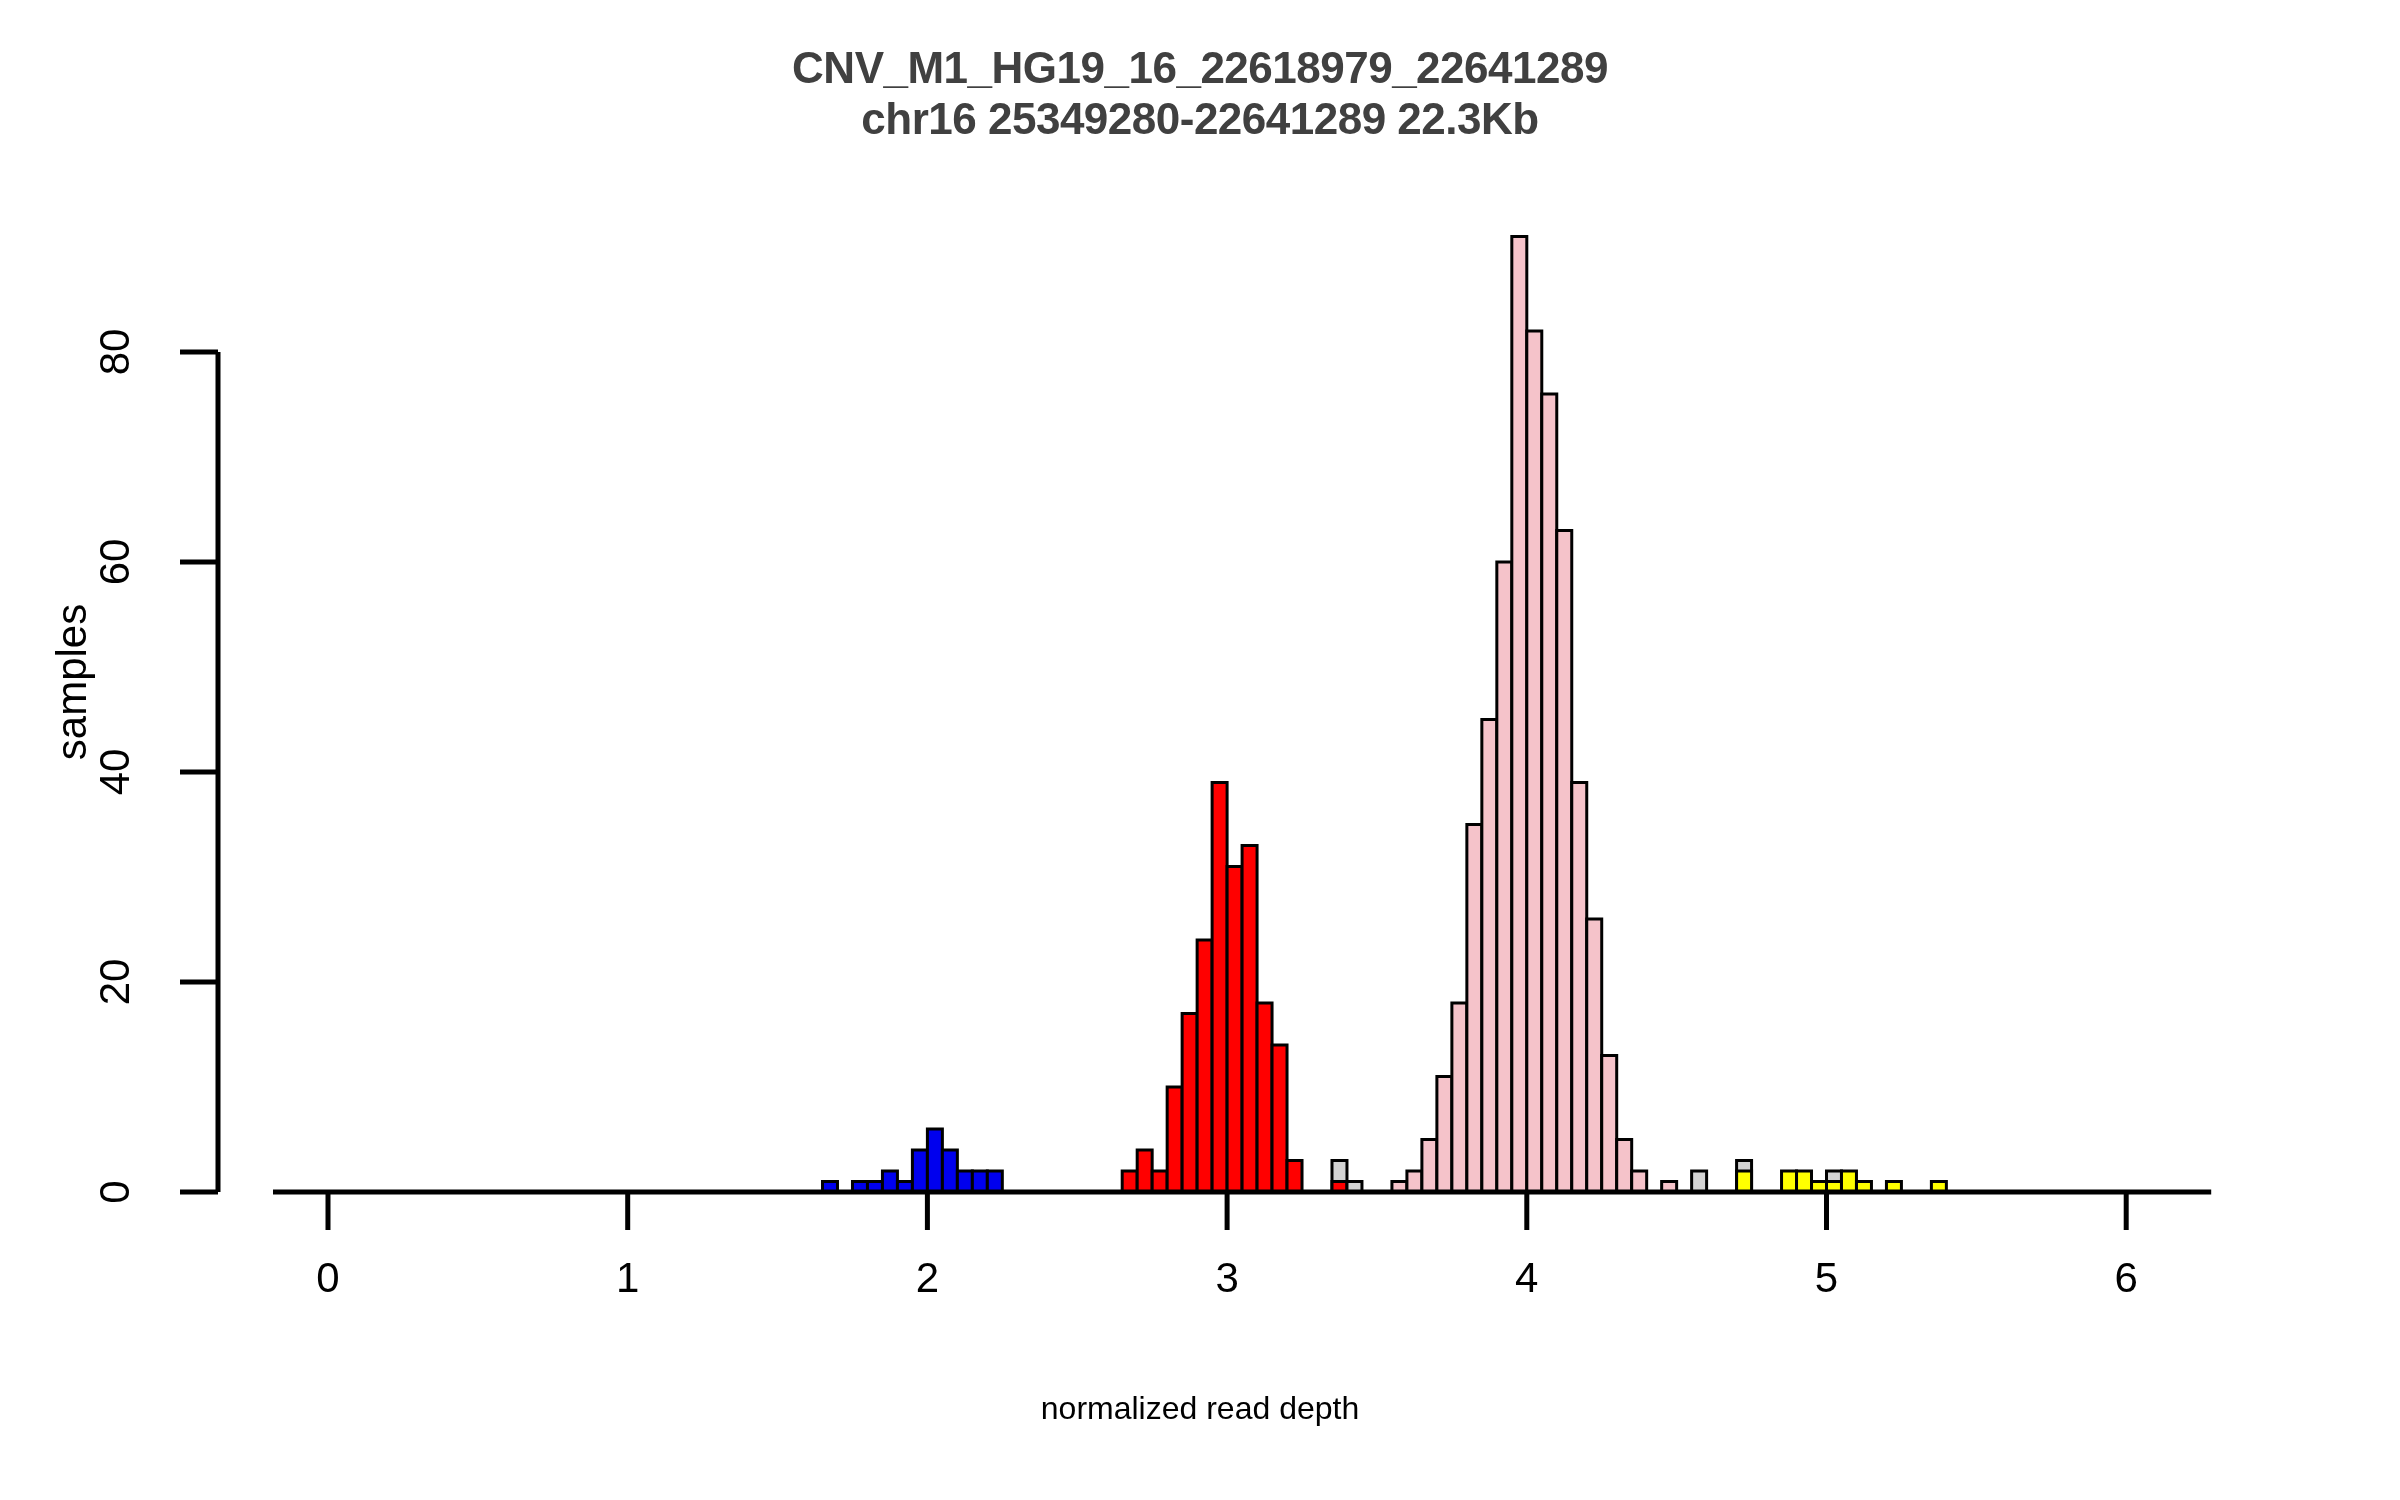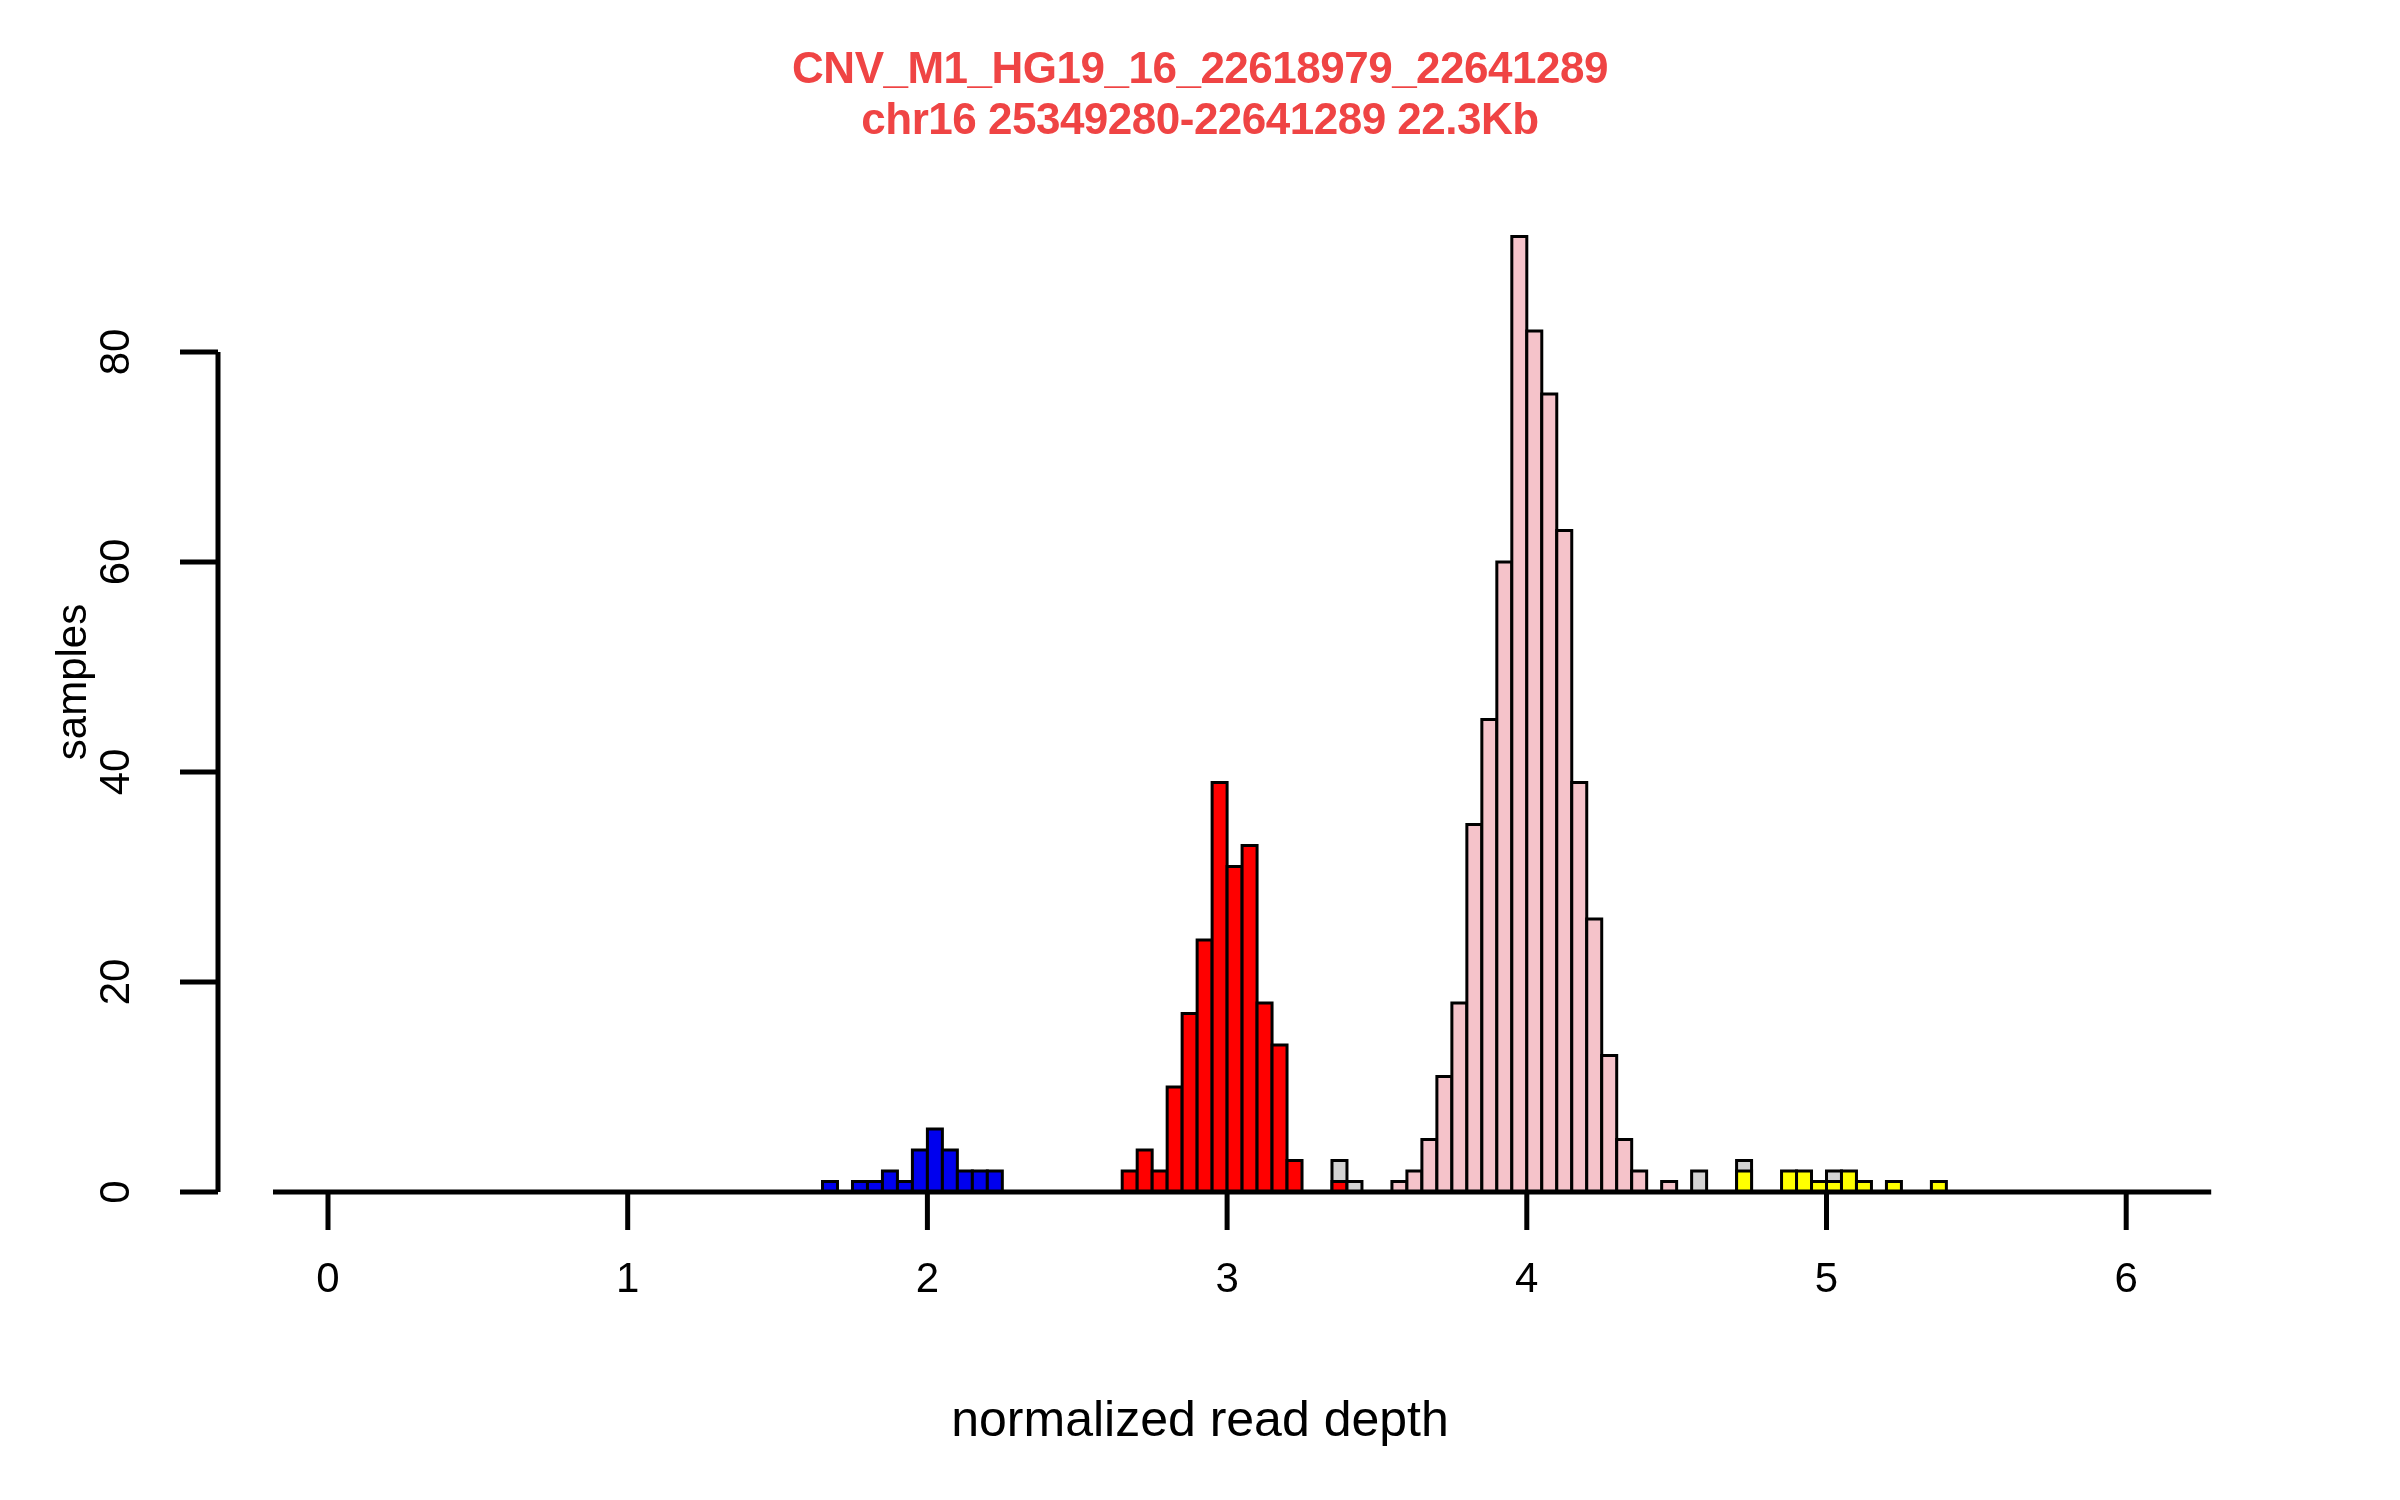--- a/index.html
+++ b/index.html
@@ -20,21 +20,21 @@
     background: #ffffff;
   }
   #title {
     position: absolute;
     left: 0;
     top: 42px;
     width: 2400px;
     text-align: center;
     font-size: 44px;
     font-weight: bold;
-    color: #ef4444;
+    color: #404040;
     line-height: 1.17;
     letter-spacing: -0.5px;
   }
   #title .line {
     display: block;
     white-space: pre;
   }
   #plot {
     position: absolute;
     left: 0;
@@ -52,21 +52,21 @@
     transform-origin: 150px 22px;
     font-size: 42px;
     color: #000000;
   }
   #xlab {
     position: absolute;
     left: 0;
     top: 1390px;
     width: 2400px;
     text-align: center;
-    font-size: 50px;
+    font-size: 32px;
     color: #000000;
   }
   .tick-label {
     position: absolute;
     font-size: 42px;
     color: #000000;
     white-space: nowrap;
   }
   .xtick-label {
     text-align: center;

